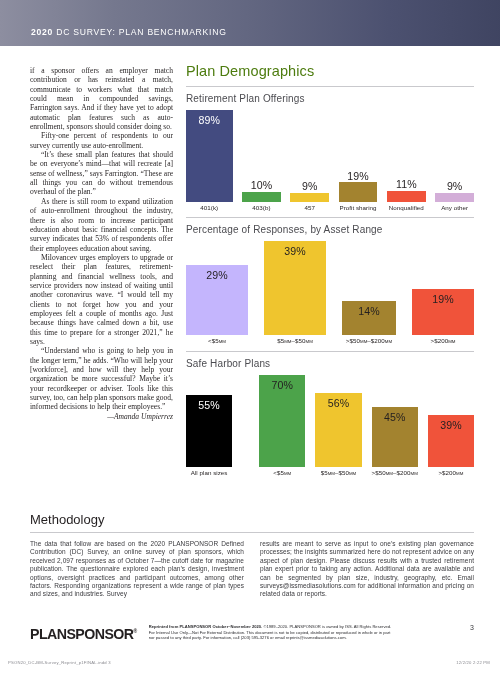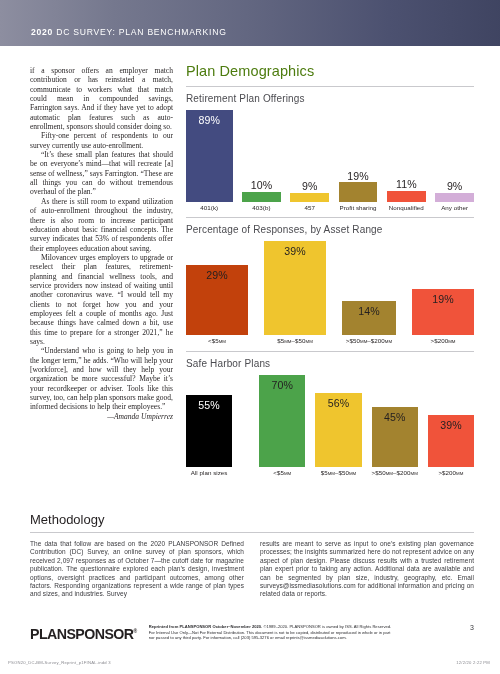--- a/index.html
+++ b/index.html
@@ -166,21 +166,21 @@
           </div>
       </div>
       <div class="rule" style="margin-top:6px"></div>
     </div>
 
     <div class="chart-block">
       <div class="chart-caption">Percentage of Responses, by Asset Range</div>
       <div class="plot">
         <div class="bars" id="bars1" style="gap: 14px;">
             <div class="bar-slot" style="width: 62px;">
-              <div class="bar" style="height: 69.8974px; background: #c2410c;">
+              <div class="bar" style="height: 69.8974px; background: #c4b5fd;">
                 <div class="bar-val inside dark">29%</div>
               </div>
               <div class="bar-label">&lt;$5<small>MM</small></div>
             </div>
             <div class="bar-slot" style="width: 62px;">
               <div class="bar" style="height: 94px; background: rgb(239, 197, 46);">
                 <div class="bar-val inside dark">39%</div>
               </div>
               <div class="bar-label">$5<small>MM</small>–$50<small>MM</small></div>
             </div>

